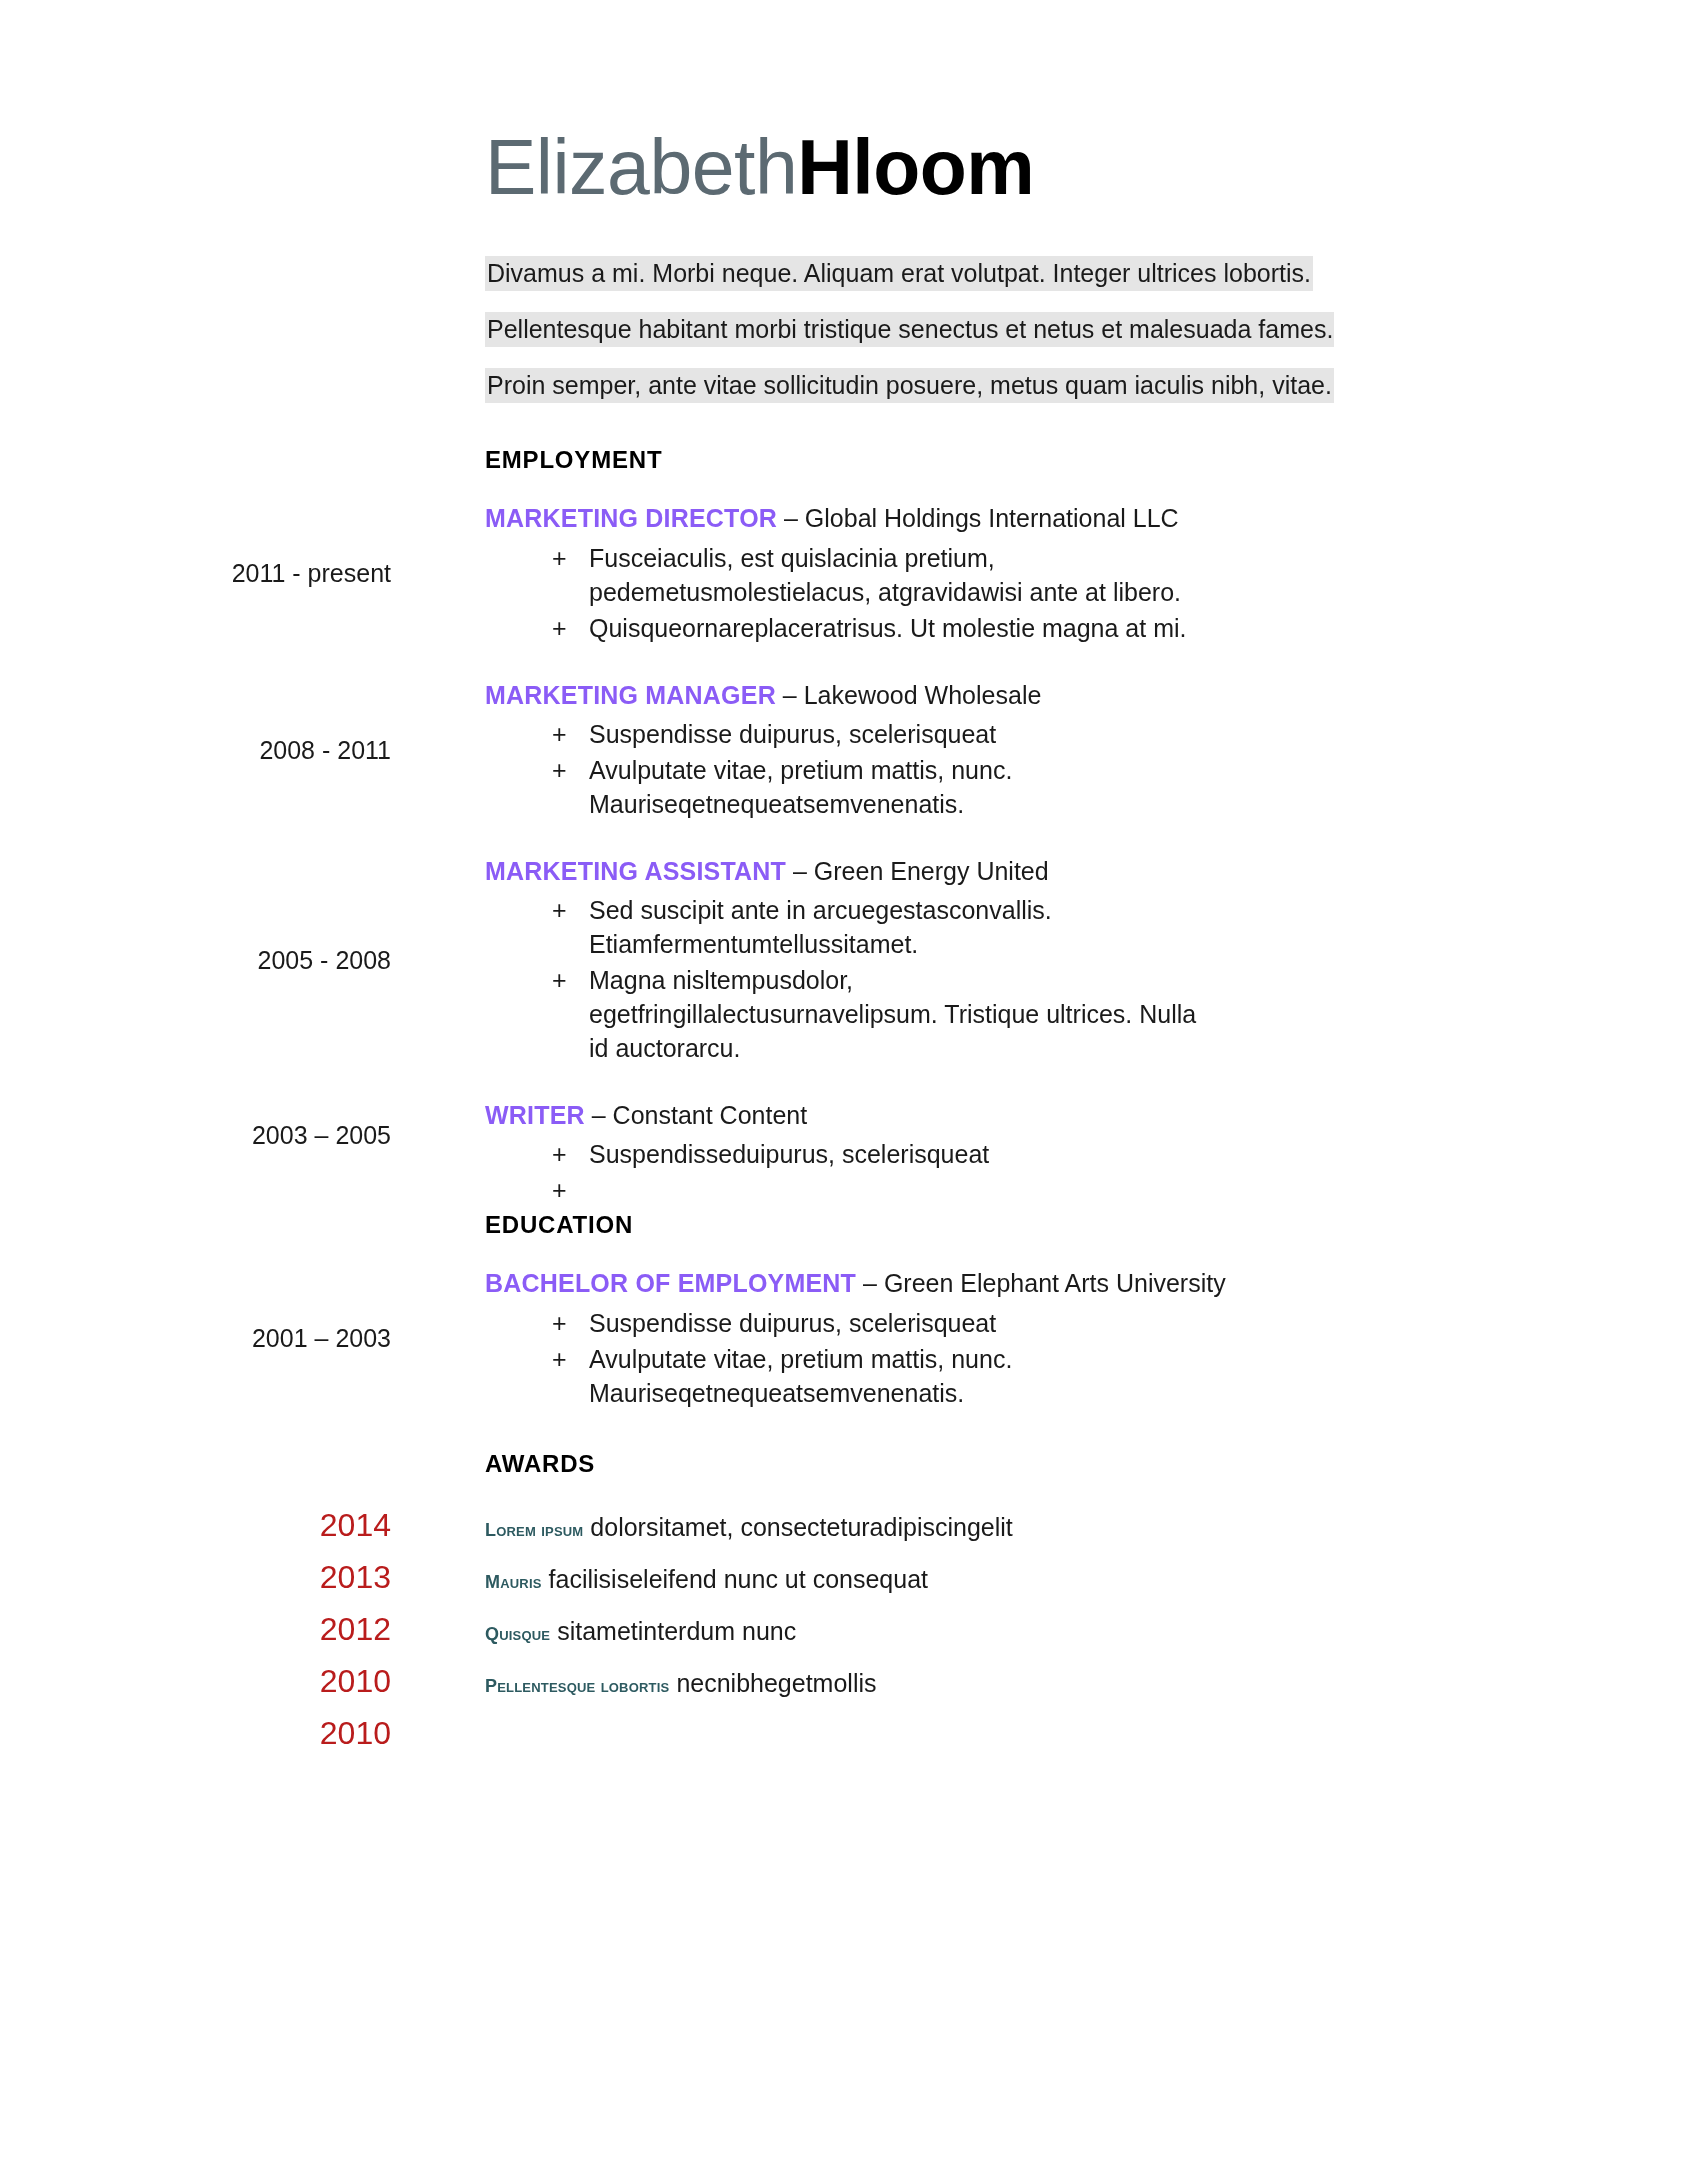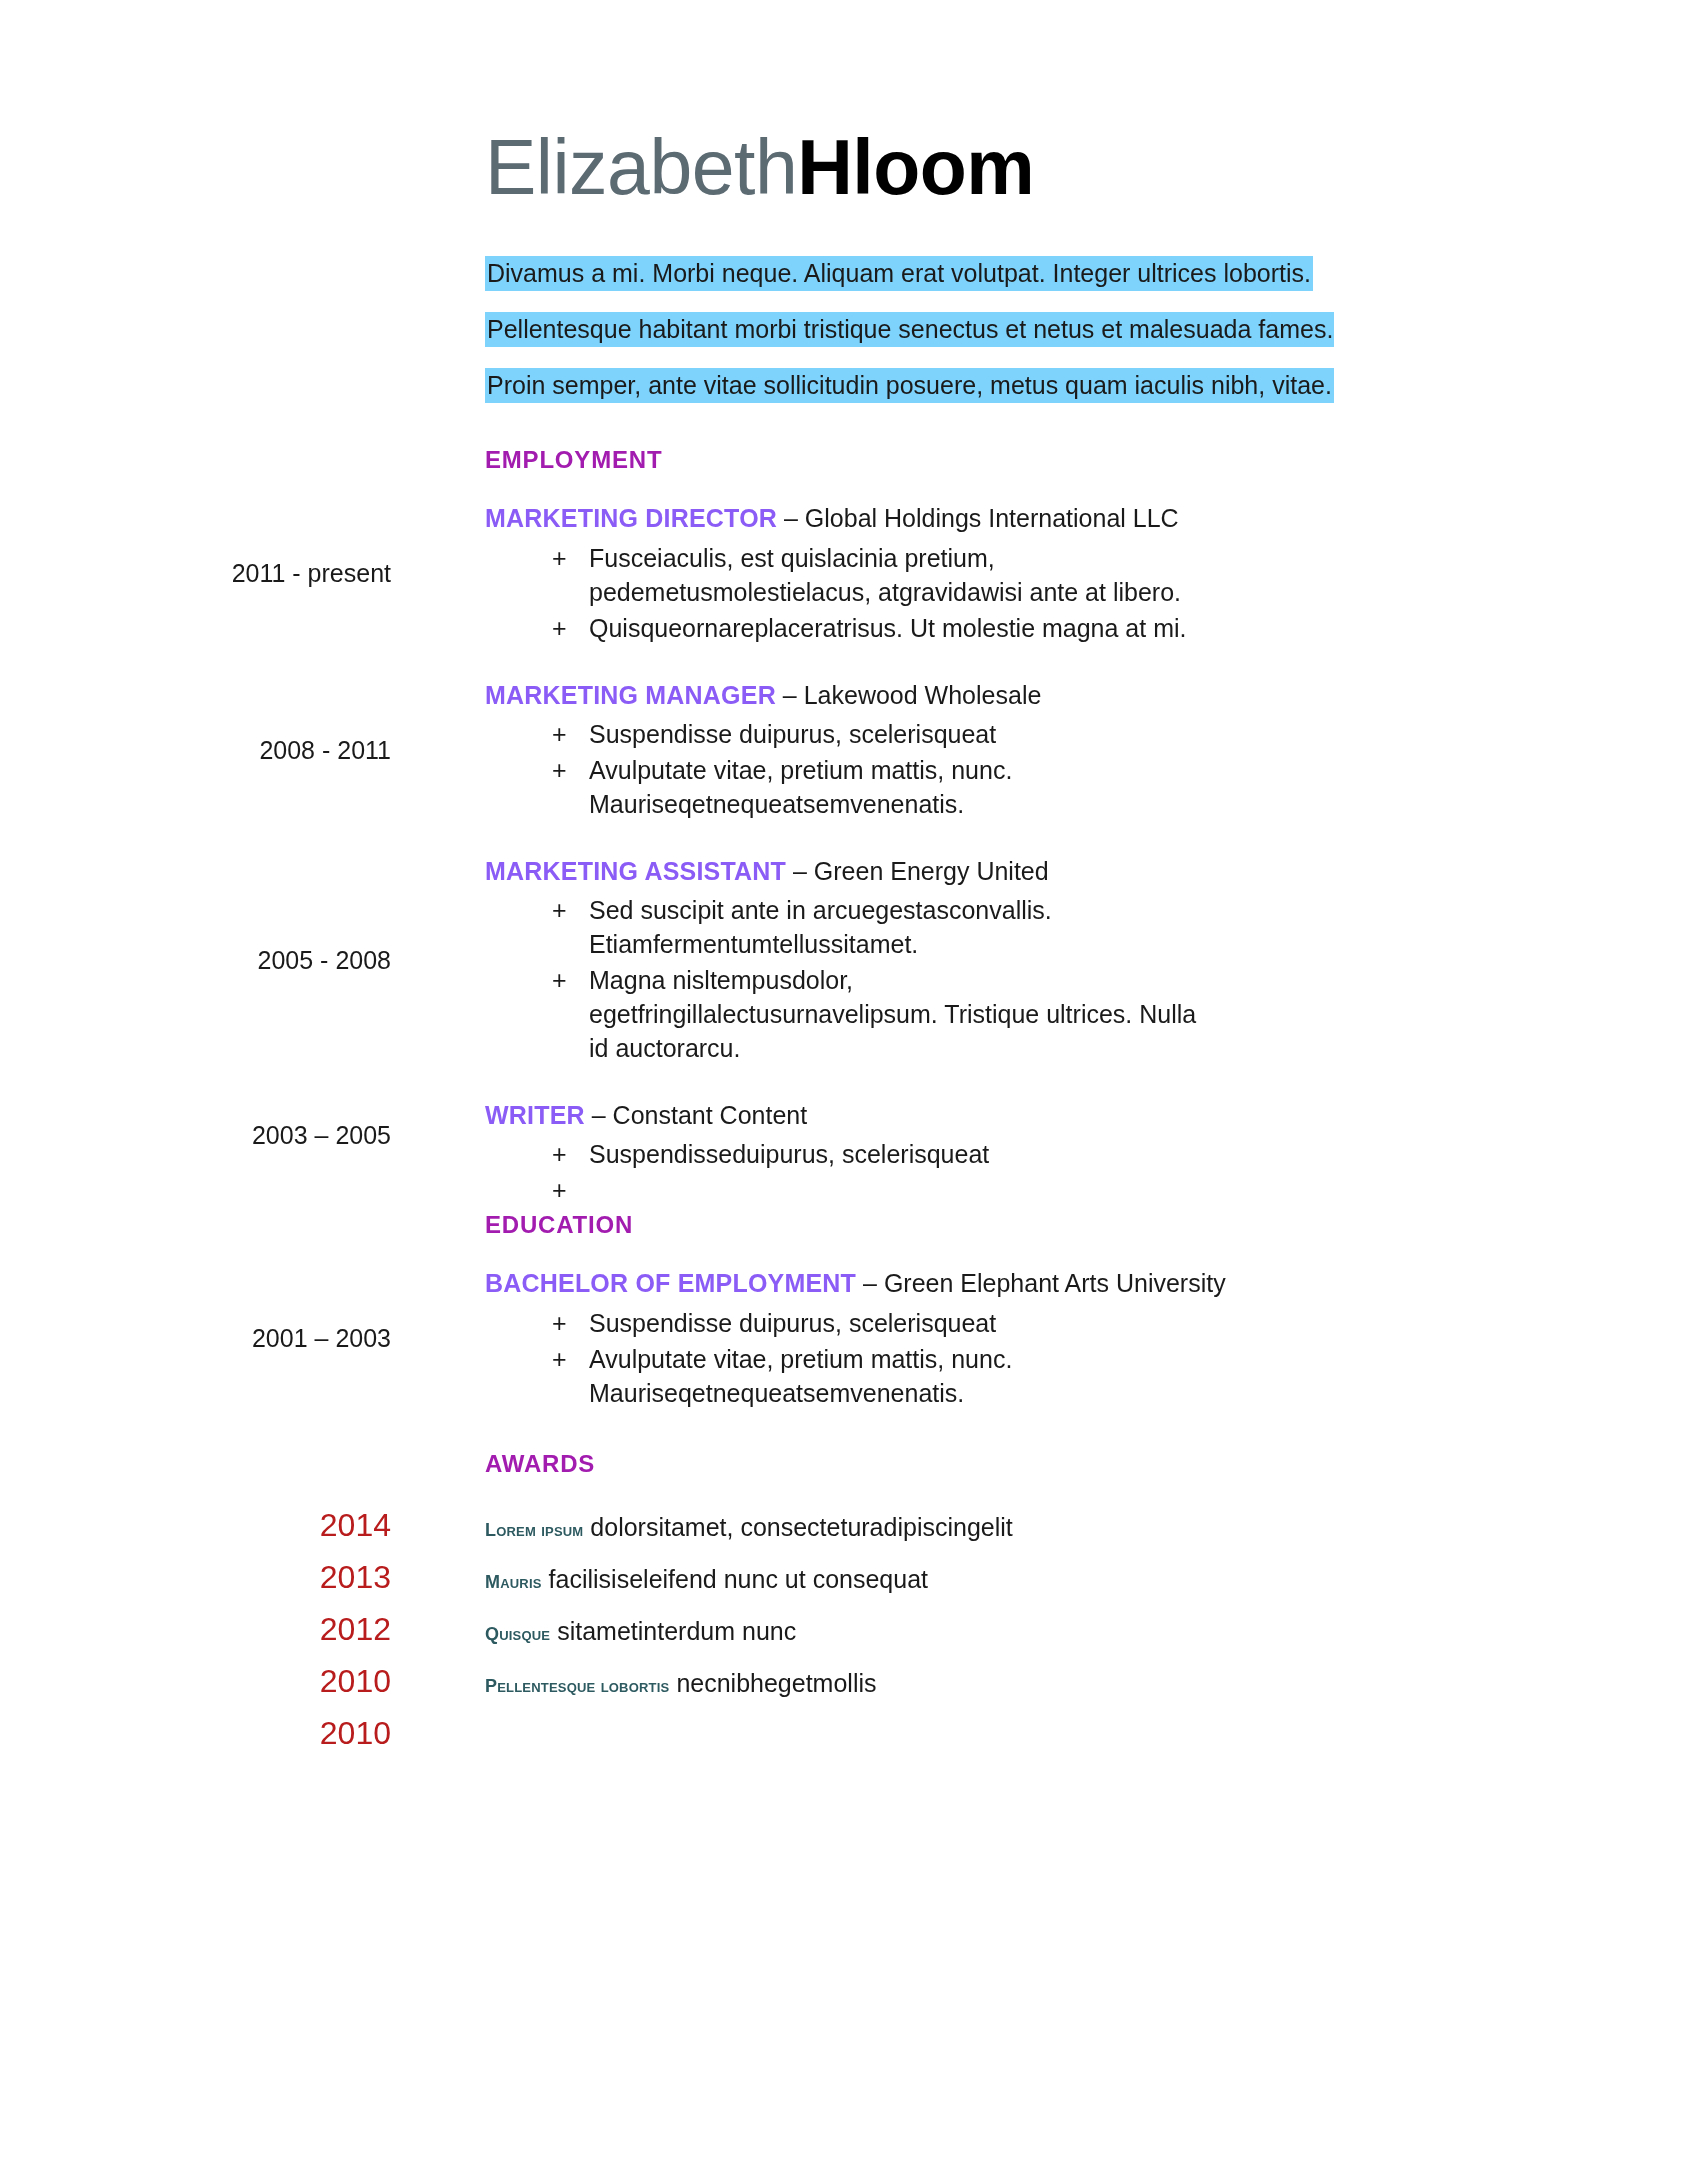--- a/index.html
+++ b/index.html
@@ -55,33 +55,33 @@
   }
   .summary-line {
     display: block;
     font-size: 25px;
     line-height: 1.35;
     color: #1a1a1a;
     margin-bottom: 22px;
     white-space: nowrap;
   }
   .summary-line span.hl {
-    background: #7dd3fc;
+    background: #e5e5e5;
     padding: 3px 2px 4px 2px;
   }
 
   
   .section-heading {
     margin-left: 485px;
     margin-top: 44px;
     margin-bottom: 26px;
     font-size: 24px;
     font-weight: 700;
     letter-spacing: 0.8px;
-    color: #a21caf;
+    color: #000000;
     text-transform: uppercase;
   }
   .section-heading.tight-top { margin-top: 38px; }
 
   
   .entry {
     display: flex;
     align-items: center;
     margin-bottom: 30px;
   }

